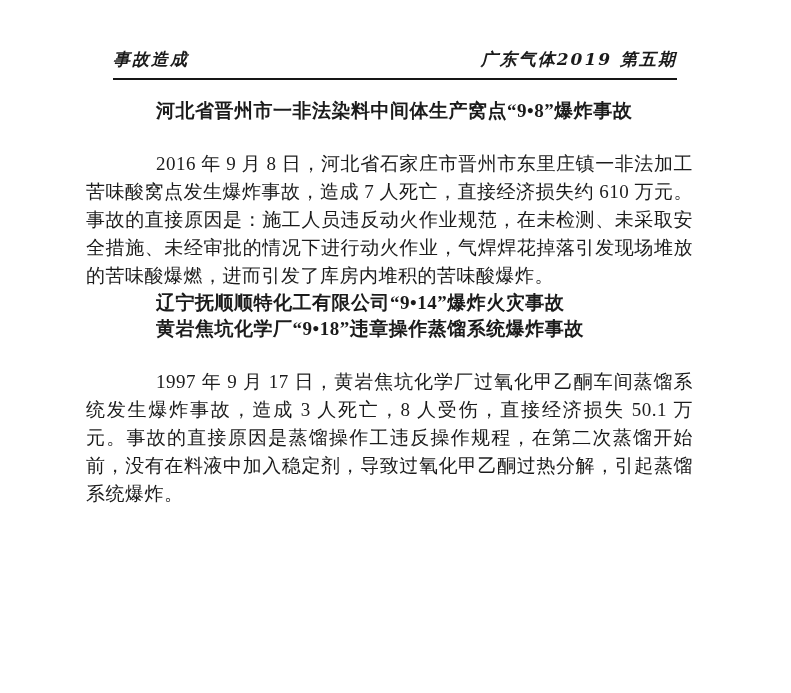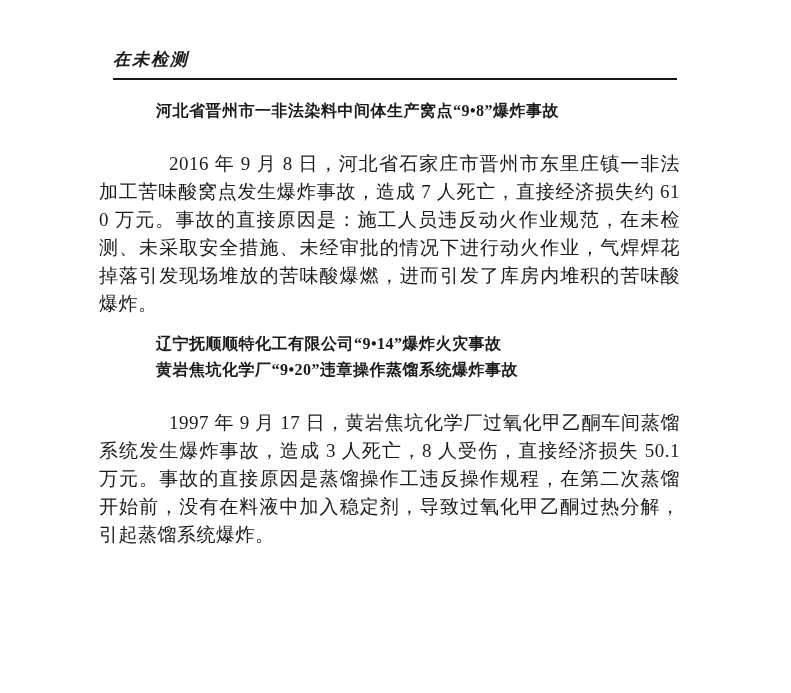--- a/index.html
+++ b/index.html
@@ -29,52 +29,53 @@
     letter-spacing: 2px;
   }
   .content {
     position: absolute;
     left: 86px;
     top: 98px;
     width: 607px;
   }
   .sec-title {
     margin: 0 0 0 70px;
-    font-size: 16px;
+    font-size: 19px;
     line-height: 26px;
     font-weight: 700;
     letter-spacing: 0.5px;
   }
   .sec-para {
-    margin: 13px;
+    margin: 0;
     font-size: 19px;
     line-height: 28px;
     text-align: justify;
     text-justify: inter-ideograph;
     text-indent: 70px;
     letter-spacing: 0.5px;
     word-break: break-all;
   }
   .sec-para.after-title { margin-top: 26px; }
   .sec-title.after-para { }
 </style>
 </head>
 <body>
 
 <div class="page">
 
   <div class="header">
-    <span class="header-left">在未检测</span>
+    <span class="header-left">事故造成</span>
+    <span class="header-right">广东气体2019 第五期</span>
   </div>
 
   <div class="content">
 
     <h2 class="sec-title">河北省晋州市一非法染料中间体生产窝点“9•8”爆炸事故</h2>
     <p class="sec-para after-title">2016 年 9 月 8 日，河北省石家庄市晋州市东里庄镇一非法加工苦味酸窝点发生爆炸事故，造成 7 人死亡，直接经济损失约 610 万元。事故的直接原因是：施工人员违反动火作业规范，在未检测、未采取安全措施、未经审批的情况下进行动火作业，气焊焊花掉落引发现场堆放的苦味酸爆燃，进而引发了库房内堆积的苦味酸爆炸。</p>
 
     <h2 class="sec-title after-para">辽宁抚顺顺特化工有限公司“9•14”爆炸火灾事故</h2>
 
-    <h2 class="sec-title after-para">黄岩焦坑化学厂“9•20”违章操作蒸馏系统爆炸事故</h2>
+    <h2 class="sec-title after-para">黄岩焦坑化学厂“9•18”违章操作蒸馏系统爆炸事故</h2>
     <p class="sec-para after-title">1997 年 9 月 17 日，黄岩焦坑化学厂过氧化甲乙酮车间蒸馏系统发生爆炸事故，造成 3 人死亡，8 人受伤，直接经济损失 50.1 万元。事故的直接原因是蒸馏操作工违反操作规程，在第二次蒸馏开始前，没有在料液中加入稳定剂，导致过氧化甲乙酮过热分解，引起蒸馏系统爆炸。</p>
 
   </div>
 
 </div>
 
 </body></html>

